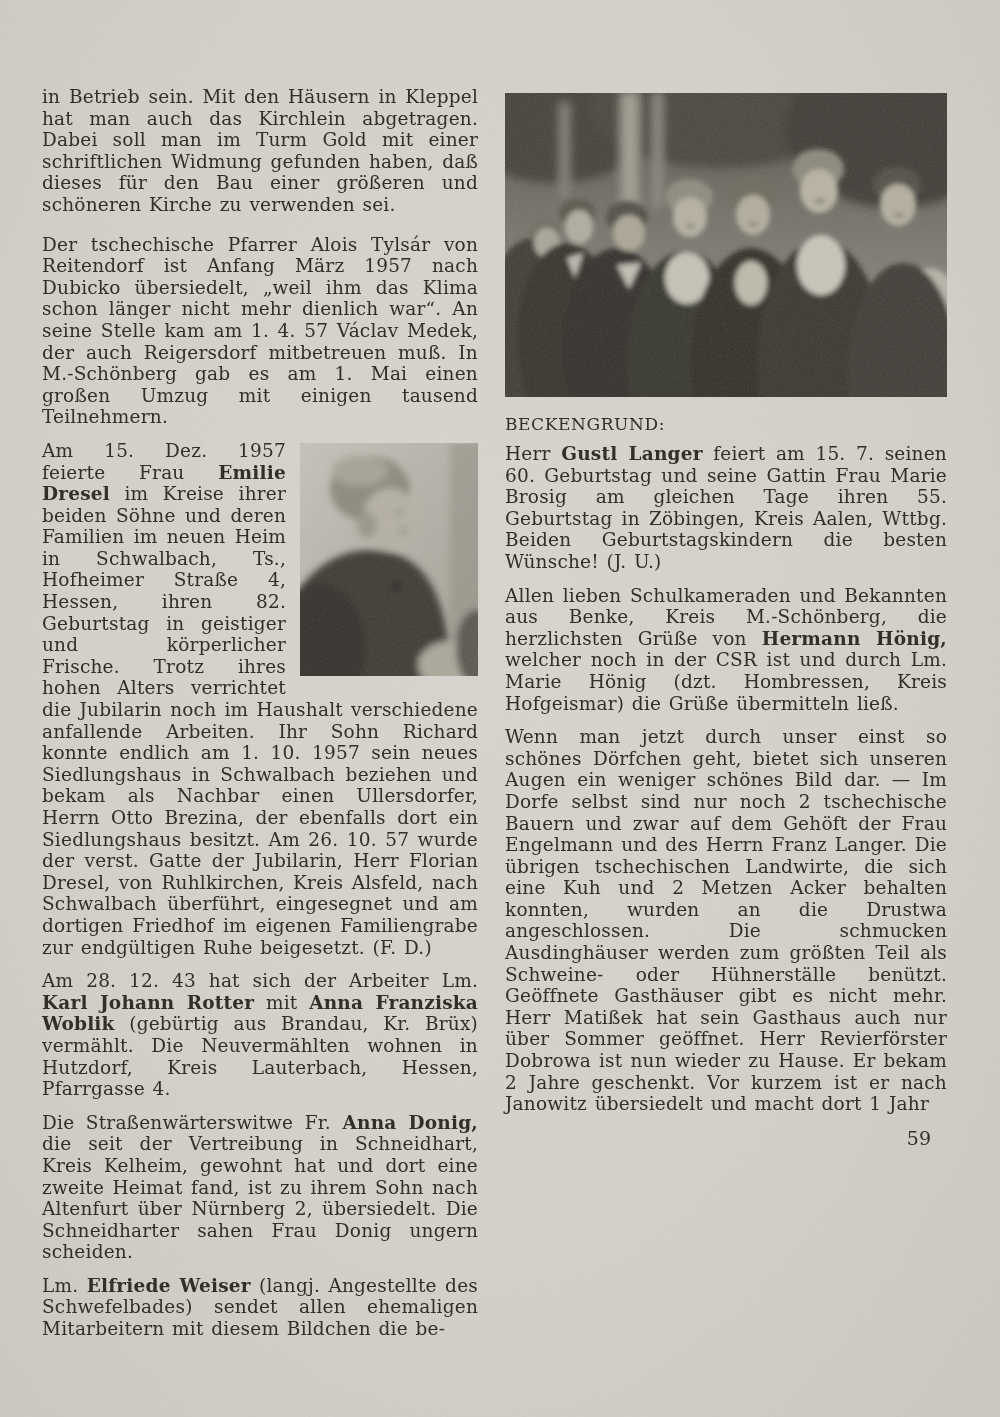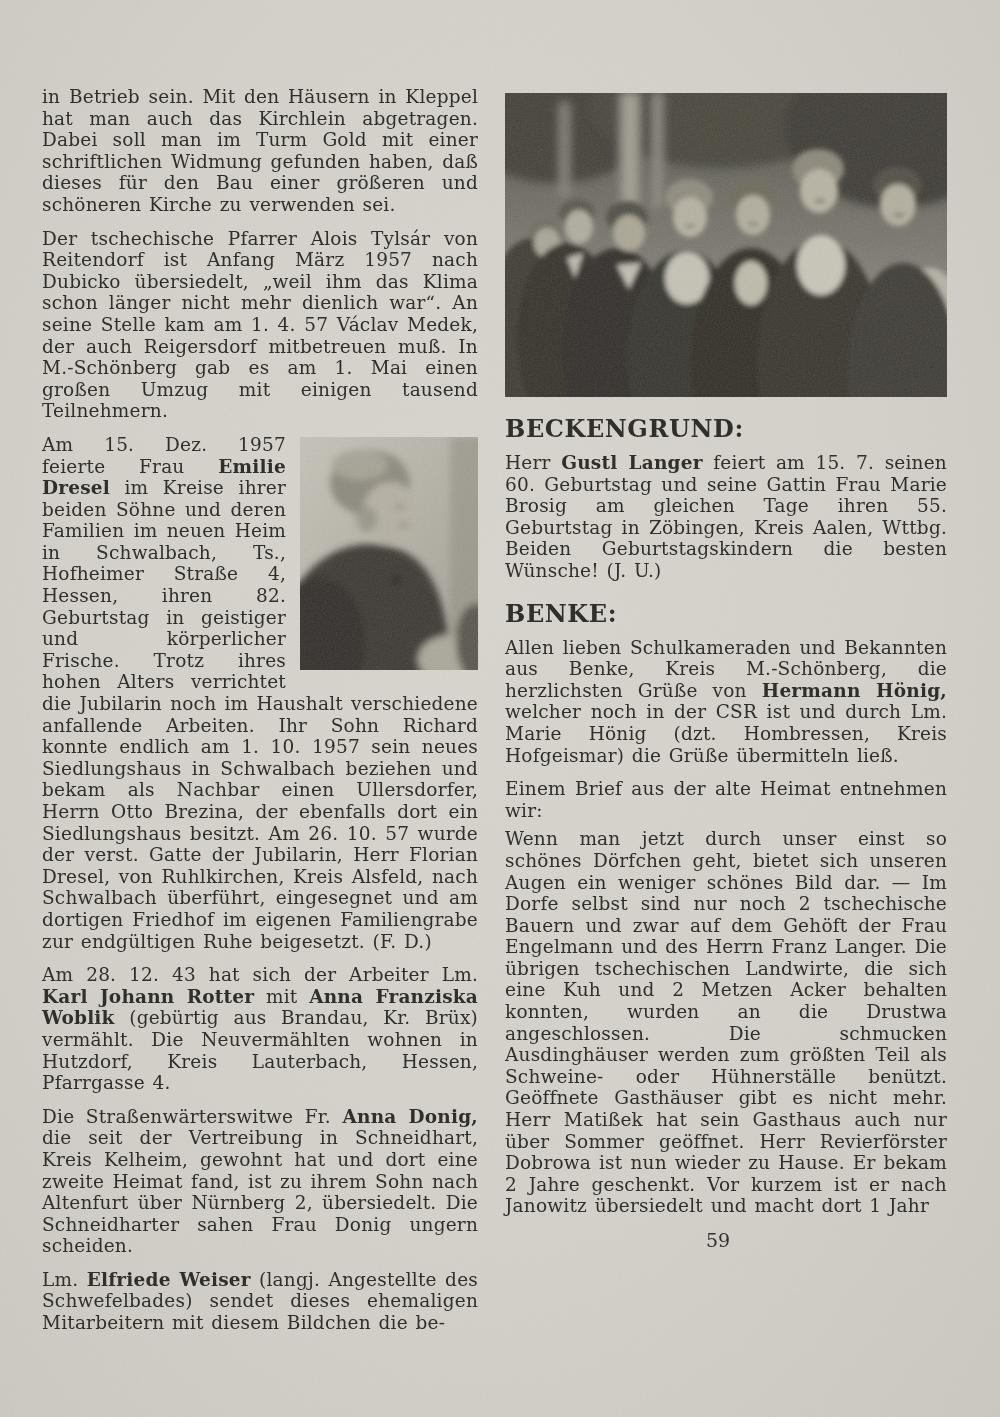--- a/index.html
+++ b/index.html
@@ -30,25 +30,25 @@
   .col-left  { width: 436px; flex: none; }
   .col-right { width: 442px; flex: none; }
   p.para {
     margin: 0 0 12px 0;
     text-align: justify;
     font-size: 18.5px;
     line-height: 21.6px;
     letter-spacing: 0.2px;
     word-spacing: 1.6px;
   }
-  p.para.joined { margin-bottom: 12px; }
+  p.para.joined { margin-bottom: 18px; }
   p.para b, .rich b { font-weight: bold; }
   h3.heading {
-    font-size: 24px;
-    font-weight: bold;
+    font-size: 17px;
+    font-weight: normal;
     letter-spacing: 0.6px;
     margin: 17px 0 9px 0;
   }
   .photo {
     display: block;
     background: #9a978e;
     overflow: hidden;
   }
   .photo svg { display: block; }
   .photo-group {
@@ -56,21 +56,21 @@
     height: 304px;
     margin: 7px 0 14px 0;
   }
   .photo-float {
     float: right;
     width: 178px;
     height: 233px;
     margin: 3px 0 7px 14px;
   }
   .page-number {
-    text-align: center;
+    text-align: right;
     padding-right: 16px;
     font-size: 19px;
     margin-top: 0;
   }
 </style>
 </head>
 <body>
 
 <div class="page">
 
@@ -111,21 +111,21 @@
               <ellipse cx="152" cy="222" rx="34" ry="24" fill="#aba79a"></ellipse>
               <ellipse cx="176" cy="205" rx="20" ry="38" fill="#55534a"></ellipse>
             </g>
             <rect width="178" height="233" filter="url(#ppgrain)" opacity="0.16"></rect>
           </svg>
         </span><span class="rich"><span>Am 15. Dez. 1957 feierte Frau </span><b>Emilie Dresel</b><span> im Kreise ihrer beiden Söhne und deren Familien im neuen Heim in Schwalbach, Ts., Hofheimer Straße 4, Hessen, ihren 82. Geburtstag in geistiger und körperlicher Frische. Trotz ihres hohen Alters verrichtet die Jubilarin noch im Haushalt verschiedene anfallende Arbeiten. Ihr Sohn Richard konnte endlich am 1. 10. 1957 sein neues Siedlungshaus in Schwalbach beziehen und bekam als Nachbar einen Ullersdorfer, Herrn Otto Brezina, der ebenfalls dort ein Siedlungshaus besitzt. Am 26. 10. 57 wurde der verst. Gatte der Jubilarin, Herr Florian Dresel, von Ruhlkirchen, Kreis Alsfeld, nach Schwalbach überführt, eingesegnet und am dortigen Friedhof im eigenen Familiengrabe zur endgültigen Ruhe beigesetzt. (F. D.)</span></span>
       </p>
 
       <p class="para rich"><span>Am 28. 12. 43 hat sich der Arbeiter Lm. </span><b>Karl Johann Rotter</b><span> mit </span><b>Anna Franziska Woblik</b><span> (gebürtig aus Brandau, Kr. Brüx) vermählt. Die Neuvermählten wohnen in Hutzdorf, Kreis Lauterbach, Hessen, Pfarrgasse 4.</span></p>
       <p class="para rich"><span>Die Straßenwärterswitwe Fr. </span><b>Anna Donig,</b><span> die seit der Vertreibung in Schneidhart, Kreis Kelheim, gewohnt hat und dort eine zweite Heimat fand, ist zu ihrem Sohn nach Altenfurt über Nürnberg 2, übersiedelt. Die Schneidharter sahen Frau Donig ungern scheiden.</span></p>
-      <p class="para rich"><span>Lm. </span><b>Elfriede Weiser</b><span> (langj. Angestellte des Schwefelbades) sendet dieses ehemaligen Mitarbeitern mit diesem Bildchen die be-</span></p>
+      <p class="para rich"><span>Lm. </span><b>Elfriede Weiser</b><span> (langj. Angestellte des Schwefelbades) sendet allen ehemaligen Mitarbeitern mit diesem Bildchen die be-</span></p>
     </div>
 
     <div class="col-right">
 
       <span class="photo photo-group">
         <svg width="442" height="304" viewBox="0 0 442 304" preserveAspectRatio="none">
           <defs>
             <linearGradient id="gpbg" x1="0" y1="0" x2="0" y2="1">
               <stop offset="0" stop-color="#53514a"></stop>
               <stop offset="0.55" stop-color="#7b786f"></stop>
@@ -186,24 +186,22 @@
             <ellipse cx="394" cy="122" rx="5.5" ry="1.7" fill="#6d6a5e"></ellipse>
           </g>
           <rect width="442" height="304" filter="url(#gpgrain)" opacity="0.16"></rect>
         </svg>
       </span>
 
 
       <h3 class="heading">BECKENGRUND:</h3>
       <p class="para rich"><span>Herr </span><b>Gustl Langer</b><span> feiert am 15. 7. seinen 60. Geburtstag und seine Gattin Frau Marie Brosig am gleichen Tage ihren 55. Geburtstag in Zöbingen, Kreis Aalen, Wttbg. Beiden Geburtstagskindern die besten Wünsche! (J. U.)</span></p>
 
-      <h3 class="heading">BENKE:</h3>
       <p class="para rich"><span>Allen lieben Schulkameraden und Bekannten aus Benke, Kreis M.-Schönberg, die herzlichsten Grüße von </span><b>Hermann Hönig,</b><span> welcher noch in der CSR ist und durch Lm. Marie Hönig (dzt. Hombressen, Kreis Hofgeismar) die Grüße übermitteln ließ.</span></p>
 
-      <p class="para rich" style="margin-bottom:7px;"><span>Einem Brief aus der alte Heimat entnehmen wir:</span></p>
       <p class="para rich"><span>Wenn man jetzt durch unser einst so schönes Dörfchen geht, bietet sich unseren Augen ein weniger schönes Bild dar. — Im Dorfe selbst sind nur noch 2 tschechische Bauern und zwar auf dem Gehöft der Frau Engelmann und des Herrn Franz Langer. Die übrigen tschechischen Landwirte, die sich eine Kuh und 2 Metzen Acker behalten konnten, wurden an die Drustwa angeschlossen. Die schmucken Ausdinghäuser werden zum größten Teil als Schweine- oder Hühnerställe benützt. Geöffnete Gasthäuser gibt es nicht mehr. Herr Matißek hat sein Gasthaus auch nur über Sommer geöffnet. Herr Revierförster Dobrowa ist nun wieder zu Hause. Er bekam 2 Jahre geschenkt. Vor kurzem ist er nach Janowitz übersiedelt und macht dort 1 Jahr</span></p>
 
       <div class="page-number">59</div>
     </div>
 
   </div>
 
   <svg class="grain" width="1000" height="1417">
     <filter id="pgrain">
         <feTurbulence type="fractalNoise" baseFrequency="0.55" numOctaves="2" seed="7"></feTurbulence>

